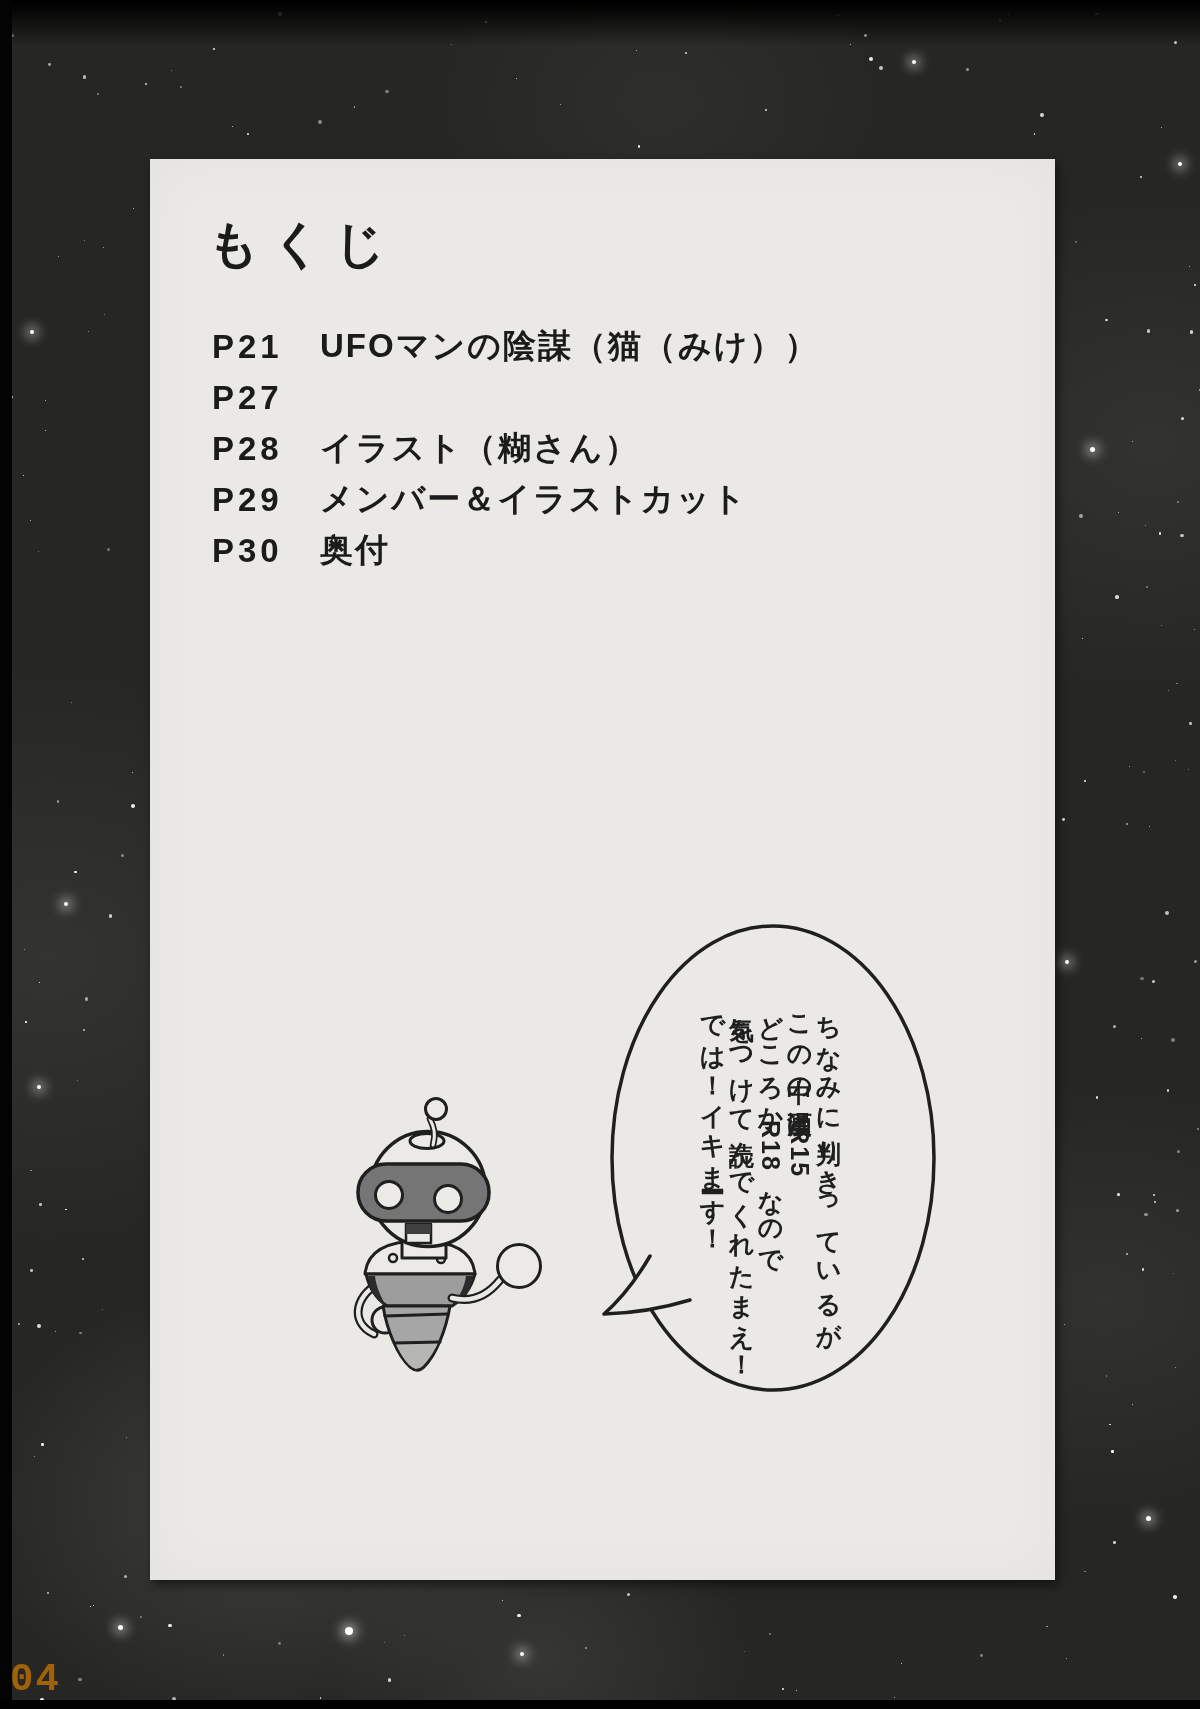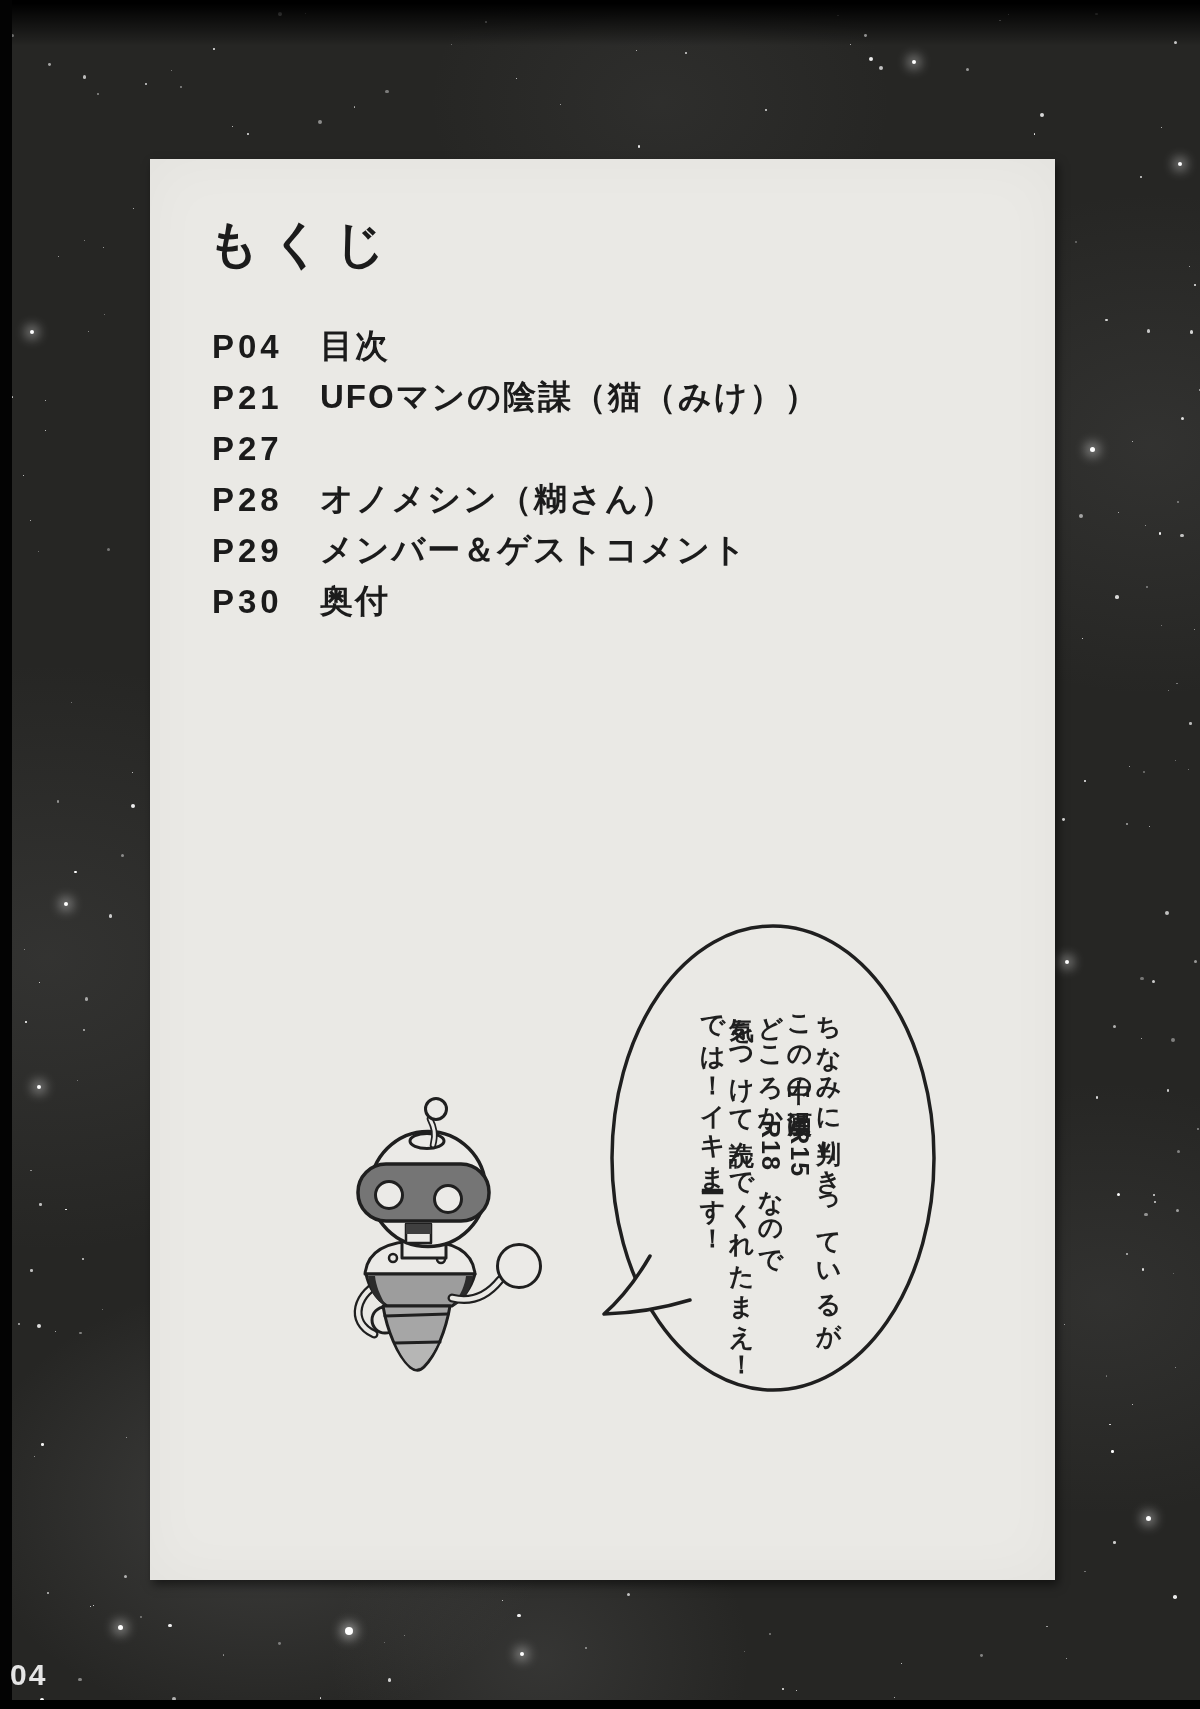--- a/index.html
+++ b/index.html
@@ -50,21 +50,21 @@
 
   .bubble-text{
     position:absolute;left:698px;top:998px;height:352px;
     writing-mode:vertical-rl;text-orientation:mixed;
     font-size:25px;line-height:29px;letter-spacing:2px;
     font-weight:600;color:#1f1f1f;white-space:nowrap;
   }
 
   .folio{
     position:absolute;left:10px;top:1658px;
-    font-size:30px;font-weight:700;color:#e5e5e5;letter-spacing:2px;
+    font-size:39px;font-weight:700;color:#a16207;letter-spacing:2px;font-family:Liberation Mono, monospace;
   }
 </style>
 </head>
 <body>
 
 <div class="space">
   <div id="starfield">
       <div class="star" style="left: 450.8px; top: 43.9px; width: 1.6px; height: 1.6px; opacity: 0.43;"></div>
       <div class="star" style="left: 1048.6px; top: 1699.8px; width: 3.3px; height: 3.3px; opacity: 0.67;"></div>
       <div class="star" style="left: 168.3px; top: 1623.7px; width: 3.7px; height: 3.7px; opacity: 0.93;"></div>
@@ -250,37 +250,33 @@
     </div>
 </div>
 <div class="edge-top"></div>
 <div class="edge-left"></div>
 <div class="edge-bottom"></div>
 
 <div class="page">
   <div class="page-title">もくじ</div>
   <div class="toc" id="toc">
       <div class="toc-row">
-        <span class="toc-num">P04</span>
-        <span class="toc-title">目次</span>
-      </div>
-      <div class="toc-row">
         <span class="toc-num">P21</span>
         <span class="toc-title">UFOマンの陰謀（猫（みけ））</span>
       </div>
       <div class="toc-row">
         <span class="toc-num">P27</span>
       </div>
       <div class="toc-row">
         <span class="toc-num">P28</span>
-        <span class="toc-title">オノメシン（糊さん）</span>
+        <span class="toc-title">イラスト（糊さん）</span>
       </div>
       <div class="toc-row">
         <span class="toc-num">P29</span>
-        <span class="toc-title">メンバー＆ゲストコメント</span>
+        <span class="toc-title">メンバー＆イラストカット</span>
       </div>
       <div class="toc-row">
         <span class="toc-num">P30</span>
         <span class="toc-title">奥付</span>
       </div>
     </div>
 </div>
 
 <svg class="overlay-svg" viewBox="0 0 1200 1709">
   <g stroke="#1f1f1f" stroke-linecap="round" stroke-linejoin="round">

